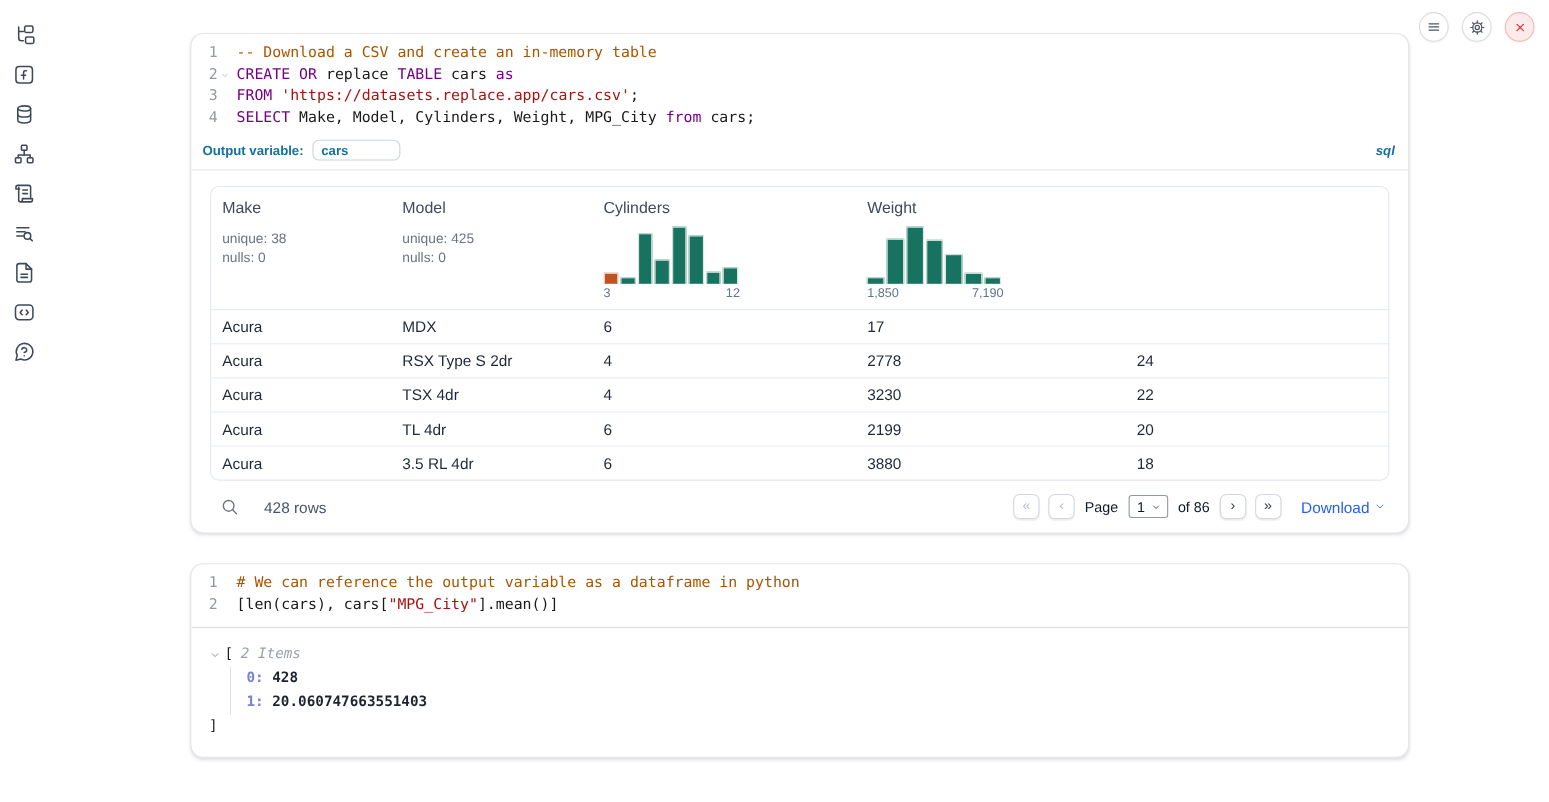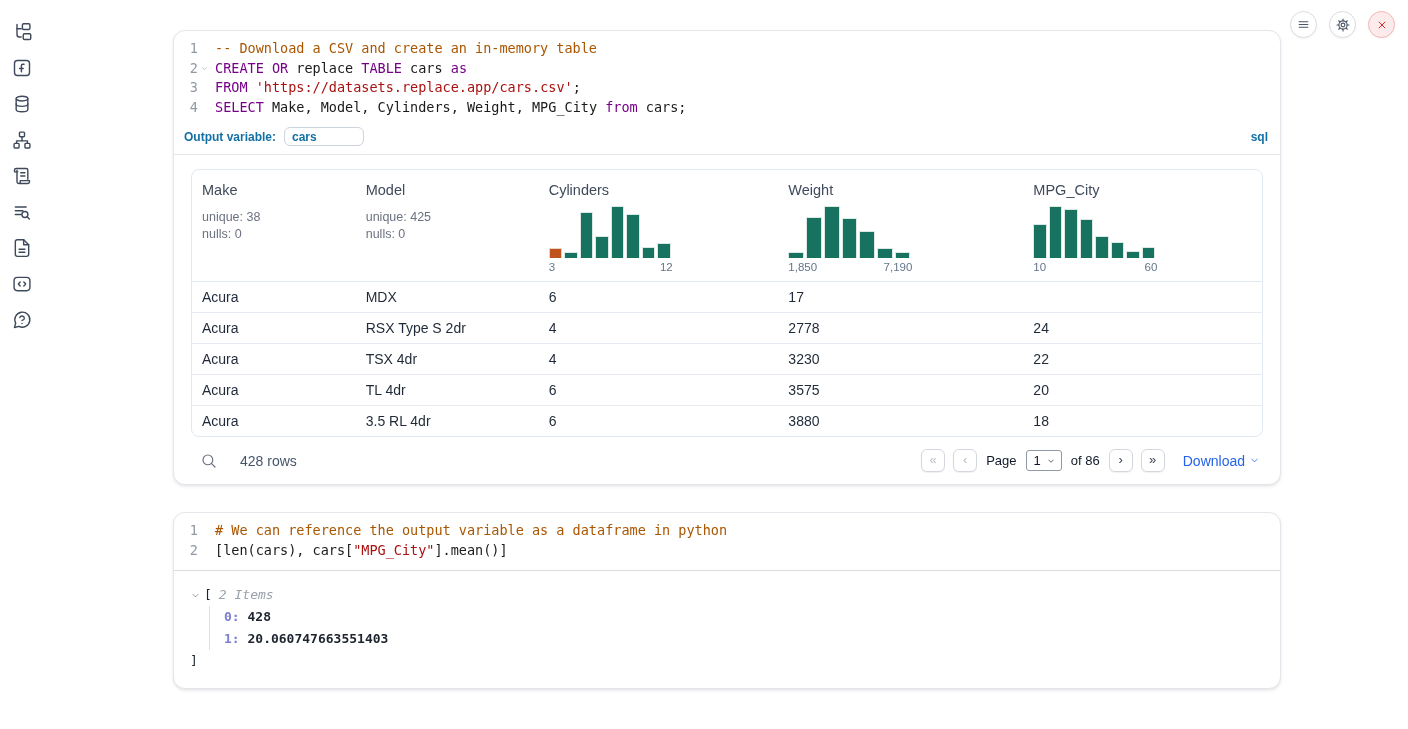--- a/index.html
+++ b/index.html
@@ -38,21 +38,21 @@
   .tok-str { color:#aa1111; }
   .tok-com { color:#aa5500; }
   .tok-plain { color:#1a1a1a; }
 
   
   .outvar-row { display:flex; align-items:center; height:28px; padding:0 12px 8px 10px;
     border-bottom:1px solid #e3e6ea; }
   .outvar-label { font-size:12px; font-weight:bold; color:#1370a6; }
   .outvar-input { margin-left:8px; width:80px; height:19px; border:1px solid #ccd4dd; border-radius:6px;
     font-family:"Liberation Sans", sans-serif; font-size:12px; font-weight:bold; color:#1370a6; padding:0 7px; outline:none; }
-  .lang-badge { margin-left:auto; font-size:12px; font-weight:bold; color:#1370a6; cursor:pointer; }
+  .lang-badge { margin-left:auto; font-size:12px; font-weight:bold; color:#1370a6; cursor:pointer;font-style:italic; }
 
   
   .output-area { padding:14px 17px 0 17px; }
   .tbl-container { border:1px solid #e2e8f0; border-radius:8px; overflow:hidden; }
   .tbl-grid { display:grid; grid-template-columns:15.3% 17.1% 22.4% 22.9% 22.3%; }
   .tbl-header { border-bottom:1px solid #e2e8f0; }
   .th-cell { padding:12px 8px 8px 10px; }
   .th-name { font-size:14.5px; color:#3f4a5b; }
   .th-stats { margin-top:11px; font-size:12.5px; line-height:17px; color:#6b7280; }
   .hist { margin-top:8px; width:124px; }
@@ -266,39 +266,20 @@
                   <div class="hist-bar" style="height: 27px;"></div>
                   <div class="hist-bar" style="height: 10px;"></div>
                   <div class="hist-bar" style="height: 6px;"></div>
                 </div>
                 <div class="hist-labels">
                   <span>1,850</span>
                   <span>7,190</span>
                 </div>
               </div>
           </div>
-          <div class="th-cell">
-            <div class="th-name">MPG_City</div>
-            <div class="hist">
-                <div class="hist-bars">
-                  <div class="hist-bar" style="height: 34px;"></div>
-                  <div class="hist-bar" style="height: 52px;"></div>
-                  <div class="hist-bar" style="height: 49px;"></div>
-                  <div class="hist-bar" style="height: 39px;"></div>
-                  <div class="hist-bar" style="height: 22px;"></div>
-                  <div class="hist-bar" style="height: 16px;"></div>
-                  <div class="hist-bar" style="height: 7px;"></div>
-                  <div class="hist-bar" style="height: 11px;"></div>
-                </div>
-                <div class="hist-labels">
-                  <span>10</span>
-                  <span>60</span>
-                </div>
-              </div>
-          </div>
         </div>
         <div>
             <div class="tbl-row tbl-grid">
               <div class="tbl-cell">Acura</div>
               <div class="tbl-cell">MDX</div>
               <div class="tbl-cell">6</div>
               <div class="tbl-cell">17</div>
             </div>
             <div class="tbl-row tbl-grid">
               <div class="tbl-cell">Acura</div>
@@ -311,21 +292,21 @@
               <div class="tbl-cell">Acura</div>
               <div class="tbl-cell">TSX 4dr</div>
               <div class="tbl-cell">4</div>
               <div class="tbl-cell">3230</div>
               <div class="tbl-cell">22</div>
             </div>
             <div class="tbl-row tbl-grid">
               <div class="tbl-cell">Acura</div>
               <div class="tbl-cell">TL 4dr</div>
               <div class="tbl-cell">6</div>
-              <div class="tbl-cell">3575</div>
+              <div class="tbl-cell">2199</div>
               <div class="tbl-cell">20</div>
             </div>
             <div class="tbl-row tbl-grid">
               <div class="tbl-cell">Acura</div>
               <div class="tbl-cell">3.5 RL 4dr</div>
               <div class="tbl-cell">6</div>
               <div class="tbl-cell">3880</div>
               <div class="tbl-cell">18</div>
             </div>
           </div>

